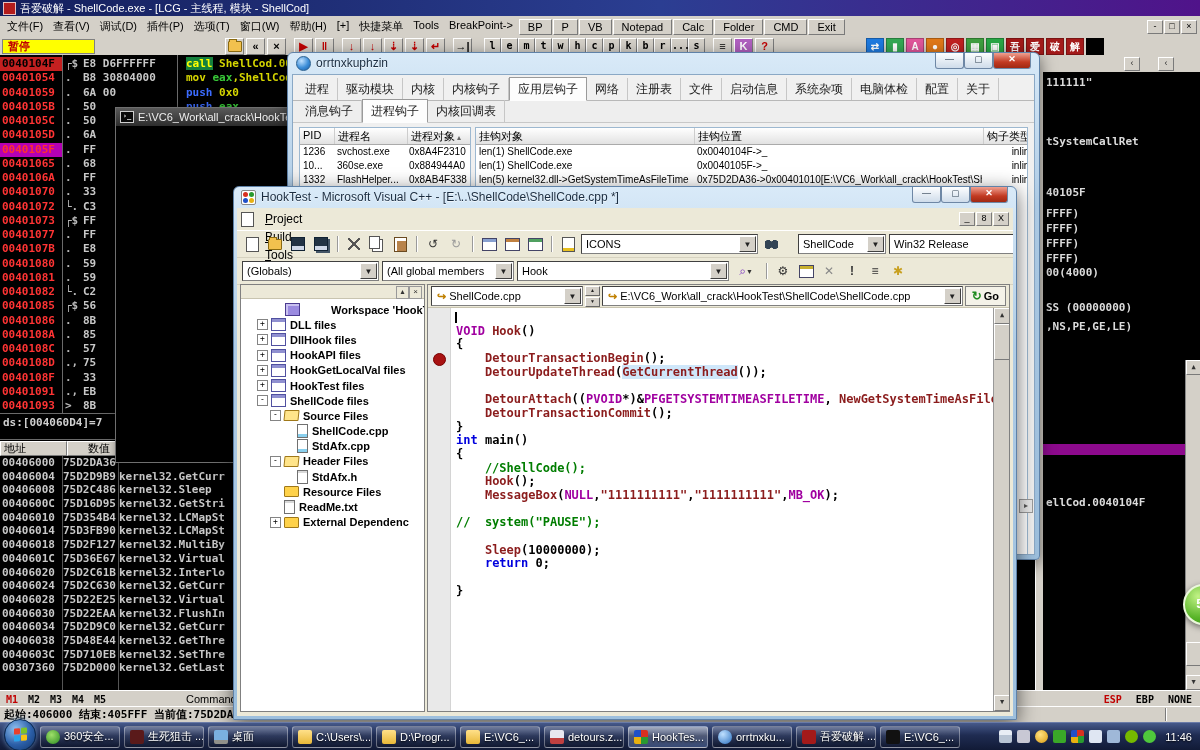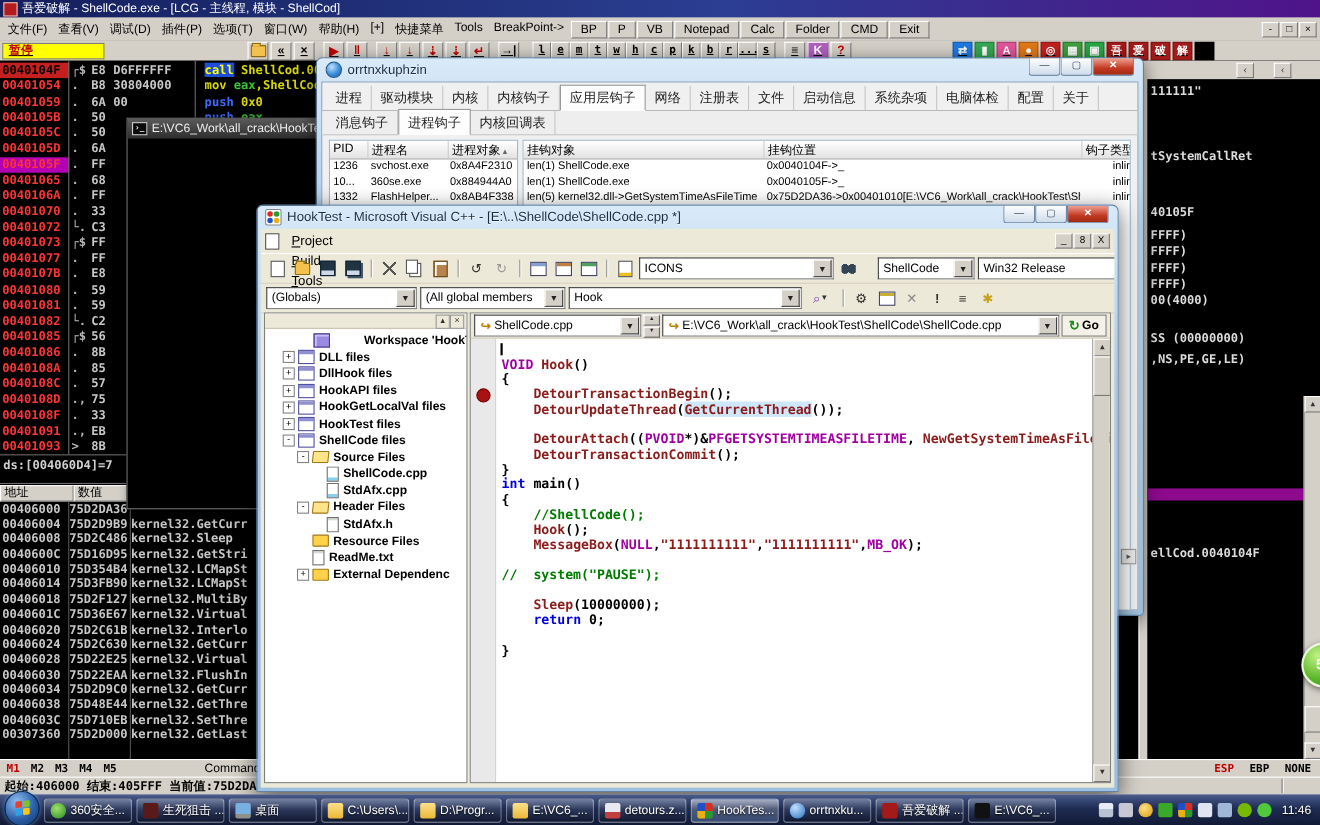--- a/index.html
+++ b/index.html
@@ -13,42 +13,42 @@
     color:#fff;font-size:11px;line-height:16px;display:flex;align-items:center;gap:4px;padding-left:3px;}
   .app-ico{width:11px;height:11px;background:#b31c1c;border:1px solid #e8c0c0;flex:none;}
   #dbg-menu{position:absolute;left:0;top:16px;right:0;height:21px;background:#d4d0c8;
     border-bottom:1px solid #9a9a9a;display:flex;align-items:center;font-size:11px;padding-left:2px;}
   .dmi{padding:2px 5px;white-space:nowrap;}
   .dmb{border:1px solid;border-color:#fff #7a7a7a #7a7a7a #fff;background:#d4d0c8;
     padding:1px 8px;margin-left:1px;white-space:nowrap;}
   .winctl{width:14px;height:12px;border:1px solid;border-color:#fff #7a7a7a #7a7a7a #fff;
     background:#d4d0c8;font-size:9px;line-height:10px;text-align:center;margin-left:1px;}
   #dbg-tools{position:absolute;left:0;top:37px;right:0;height:18px;background:#d4d0c8;
-    display:flex;align-items:center;gap:2px;padding-left:2px;text-decoration:underline;}
+    display:flex;align-items:center;gap:2px;padding-left:2px;}
   #pause-box{width:86px;height:13px;background:#ffff00;border:1px solid #808080;
     color:#c00000;font-weight:bold;font-size:11px;line-height:13px;padding-left:5px;margin-right:128px;}
   .tbi{width:17px;height:15px;border:1px solid;border-color:#fff #7a7a7a #7a7a7a #fff;background:#d4d0c8;
     display:flex;align-items:center;justify-content:center;font-size:11px;font-weight:bold;flex:none;}
   .red{color:#c00000;} .gap6{margin-left:6px;}
   .fold{width:12px;height:9px;background:#f2c14e;border:1px solid #8a6a10;border-radius:1px;position:relative;}
   .fold:before{content:"";position:absolute;left:0;top:-3px;width:6px;height:2px;background:#f2c14e;border:1px solid #8a6a10;border-bottom:none;}
   .lbtn{width:15px;height:14px;border:1px solid;border-color:#fff #7a7a7a #7a7a7a #fff;background:#d4d0c8;
     font:bold 10px/13px "DejaVu Sans Mono",monospace;text-align:center;flex:none;}
   .ptile{width:16px;height:15px;flex:none;border:1px solid #00000040;
     color:#fff;font:bold 10px/15px "Liberation Sans";text-align:center;}
   #dbg-main{position:absolute;left:0;top:55px;width:1200px;height:635px;background:#000;overflow:hidden;}
   #disasm{position:absolute;left:0;top:2px;width:1035px;font:bold 11px/14.25px "DejaVu Sans Mono",monospace;}
   .drow{display:flex;height:14.25px;white-space:pre;}
   .da{width:61px;padding-left:2px;color:#ff3434;flex:none;}
   .da.cur{background:#c42020;color:#000;}
   .da.sel{background:#b400b4;color:#ff3030;}
   .dsym{width:18px;color:#b8b8b8;flex:none;padding-left:2px;}
   .db{width:96px;color:#c8c8c8;flex:none;}
   .di{padding-left:7px;}
-  .tk-chl{background:#1d4ed8;color:#ffff00;}
+  .tk-chl{background:#15803d;color:#ffff00;}
   .tk-y{color:#d6d600;} .tk-g{color:#38c838;} .tk-b{color:#3c6cff;}
   .vline{position:absolute;width:1px;background:#6a6a6a;}
   .hline{position:absolute;height:1px;background:#6a6a6a;}
   #ds-line{position:absolute;left:3px;top:361px;color:#d0d0d0;font:bold 11px "DejaVu Sans Mono",monospace;}
   #dump-head{position:absolute;left:0;top:386px;width:312px;height:15px;display:flex;
     background:#d4d0c8;font-size:11px;}
   .dhc{border:1px solid;border-color:#fff #7a7a7a #7a7a7a #fff;padding-left:3px;line-height:13px;
     overflow:hidden;white-space:nowrap;flex:none;}
   #dump{position:absolute;left:0;top:401px;width:320px;font:bold 11px/13.7px "DejaVu Sans Mono",monospace;color:#c8c8c8;}
   .mrow{display:flex;height:13.7px;white-space:pre;}
@@ -335,21 +335,21 @@
           <div class="drow"><span class="da">00401091</span><span class="dsym">.,</span><span class="db">EB</span><span class="di"></span></div>
           <div class="drow"><span class="da">00401093</span><span class="dsym">&gt;</span><span class="db">8B</span><span class="di"></span></div>
         </div>
       <div class="vline" style="left:62px;top:0;height:358px;"></div>
       <div class="vline" style="left:177px;top:0;height:358px;"></div>
       <div class="hline" style="left:0;top:358px;width:1035px;"></div>
       <div id="ds-line">ds:[004060D4]=7</div>
       <div class="hline" style="left:0;top:384px;width:1035px;"></div>
       <div id="dump-head">
           <span class="dhc" style="width: 62px;">地址</span>
-          <span class="dhc" style="width: 56px;">数值</span>
+          <span class="dhc" style="width: 56px; text-align: center;">数值</span>
           <span class="dhc" style="width: 192px;"></span>
         </div>
       <div id="dump">
           <div class="mrow"><span class="ma">00406000</span><span class="mv">75D2DA36</span><span class="mc"></span></div>
           <div class="mrow"><span class="ma">00406004</span><span class="mv">75D2D9B9</span><span class="mc">kernel32.GetCurr</span></div>
           <div class="mrow"><span class="ma">00406008</span><span class="mv">75D2C486</span><span class="mc">kernel32.Sleep</span></div>
           <div class="mrow"><span class="ma">0040600C</span><span class="mv">75D16D95</span><span class="mc">kernel32.GetStri</span></div>
           <div class="mrow"><span class="ma">00406010</span><span class="mv">75D354B4</span><span class="mc">kernel32.LCMapSt</span></div>
           <div class="mrow"><span class="ma">00406014</span><span class="mv">75D3FB90</span><span class="mc">kernel32.LCMapSt</span></div>
           <div class="mrow"><span class="ma">00406018</span><span class="mv">75D2F127</span><span class="mc">kernel32.MultiBy</span></div>

